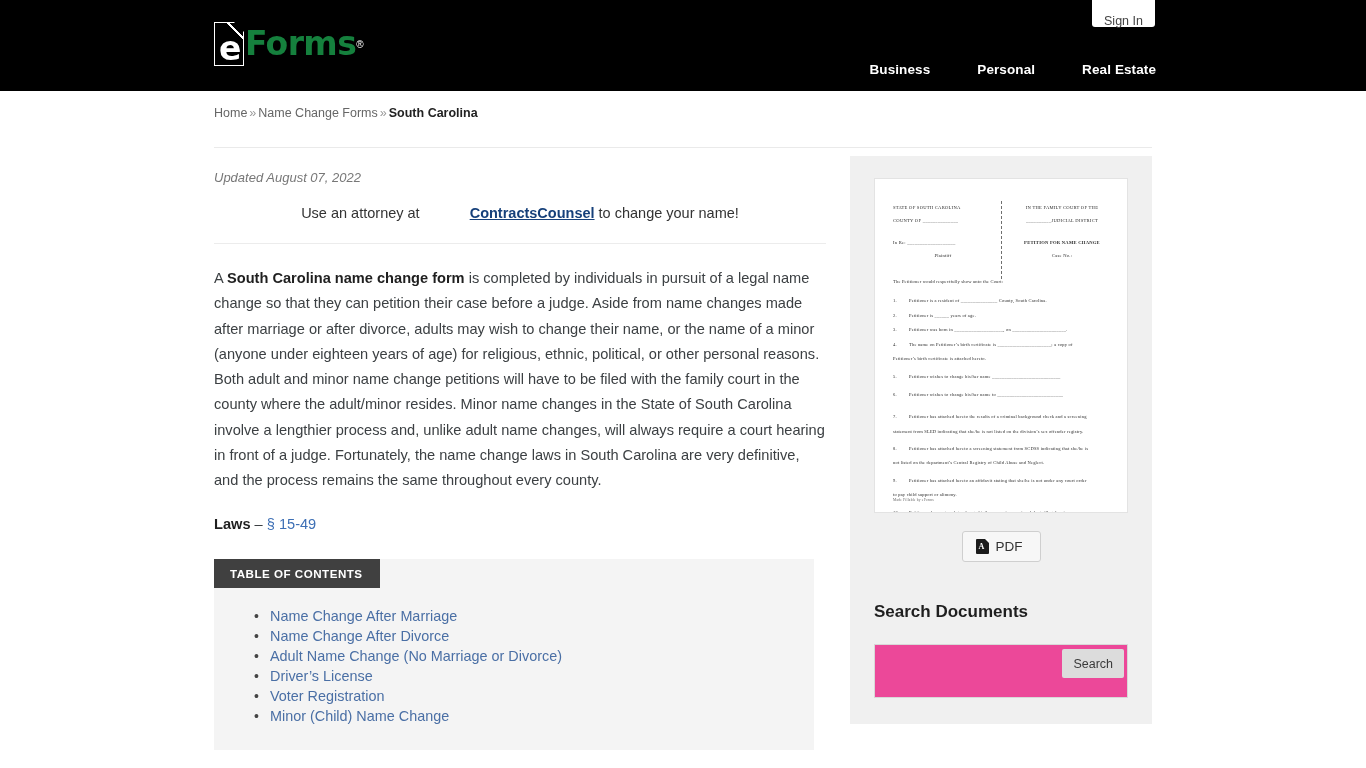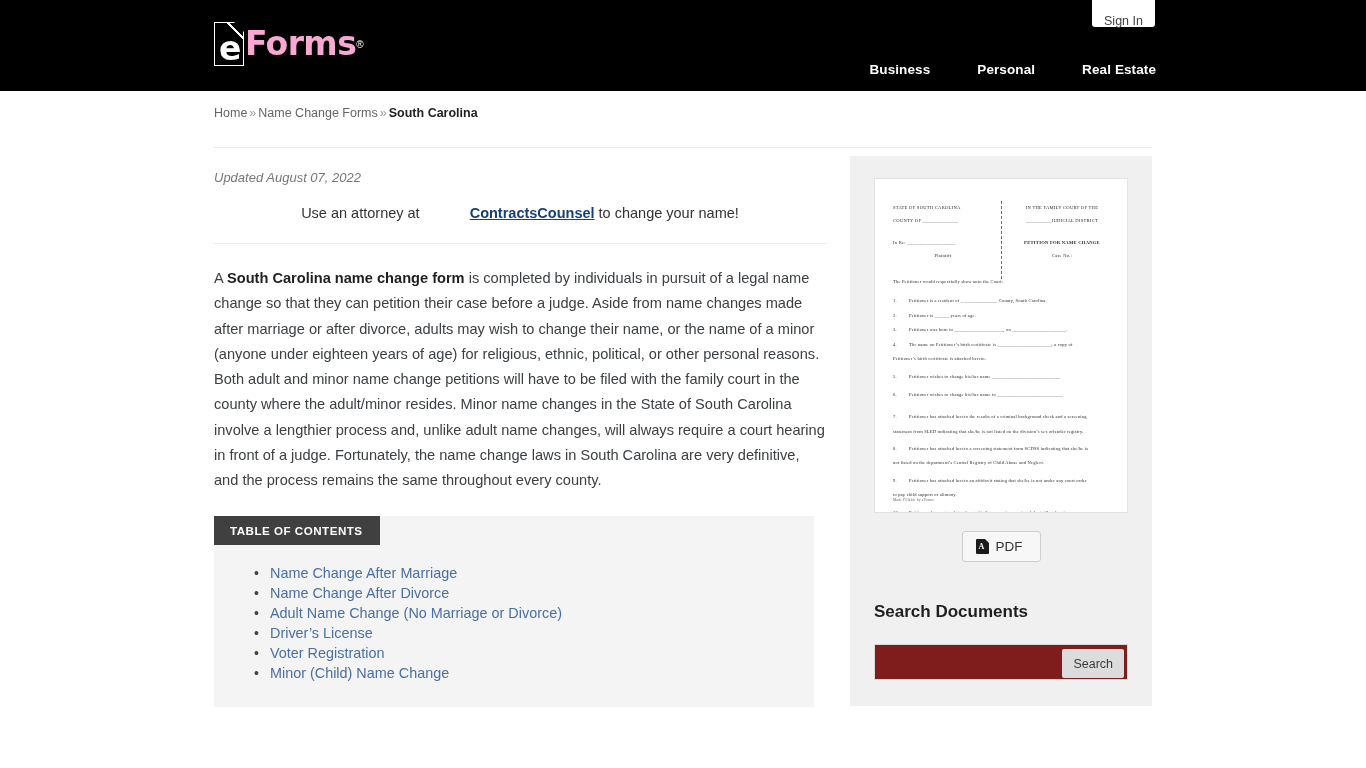--- a/index.html
+++ b/index.html
@@ -87,21 +87,21 @@
     top: 9px;
     color: #ffffff;
     font-size: 33px;
     font-weight: bold;
     line-height: 33px;
     letter-spacing: -1px;
     font-family: "DejaVu Sans", sans-serif;
     z-index: 3;
   }
   .logo-word {
-    color: #f9a8d4;
+    color: #15803d;
     font-size: 33px;
     font-weight: bold;
     letter-spacing: -0.6px;
     font-family: "DejaVu Sans", sans-serif;
     line-height: 38px;
   }
   .logo-reg {
     color: #ffffff;
     font-size: 10px;
     vertical-align: super;
@@ -358,22 +358,22 @@
     font-size: 8px;
     line-height: 8px;
     font-weight: bold;
     font-family: "Liberation Serif", serif;
   }
   .search-block { background: #f0f0f0; width: 302px; padding: 22px 24px 26px 24px; }
   .search-title { font-size: 17px; font-weight: bold; color: #1f1f1f; margin: 0 0 22px 0; }
   .search-form {
     position: relative;
     width: 254px;
-    height: 36px;
-    background: #7f1d1d;
+    height: 54px;
+    background: #ec4899;
     border: 1px solid #d8d8d8;
   }
   .search-input {
     width: 100%;
     height: 100%;
     border: none;
     outline: none;
     padding: 0 68px 0 8px;
     font-size: 13px;
     font-family: "Liberation Sans", sans-serif;
@@ -436,20 +436,23 @@
       <p class="attorney-line">
         <span>Use an attorney at </span><a>ContractsCounsel</a><span> to change your name!</span>
       </p>
 
       <div class="body-rule"></div>
 
       <p class="body-text">
         <span>A </span><b>South Carolina name change form</b><span> is completed by individuals in pursuit of a legal name change so that they can petition their case before a judge. Aside from name changes made after marriage or after divorce, adults may wish to change their name, or the name of a minor (anyone under eighteen years of age) for religious, ethnic, political, or other personal reasons. Both adult and minor name change petitions will have to be filed with the family court in the county where the adult/minor resides. Minor name changes in the State of South Carolina involve a lengthier process and, unlike adult name changes, will always require a court hearing in front of a judge. Fortunately, the name change laws in South Carolina are very definitive, and the process remains the same throughout every county.</span>
       </p>
 
+      <p class="laws-line">
+        <b>Laws</b><span> – </span><a>§ 15-49</a>
+      </p>
 
       <div class="toc">
         <div class="toc-head">TABLE OF CONTENTS</div>
         <ul class="toc-list">
           <li><a>Name Change After Marriage</a></li>
           <li><a>Name Change After Divorce</a></li>
           <li><a>Adult Name Change (No Marriage or Divorce)</a></li>
           <li><a>Driver’s License</a></li>
           <li><a>Voter Registration</a></li>
           <li><a>Minor (Child) Name Change</a></li>

